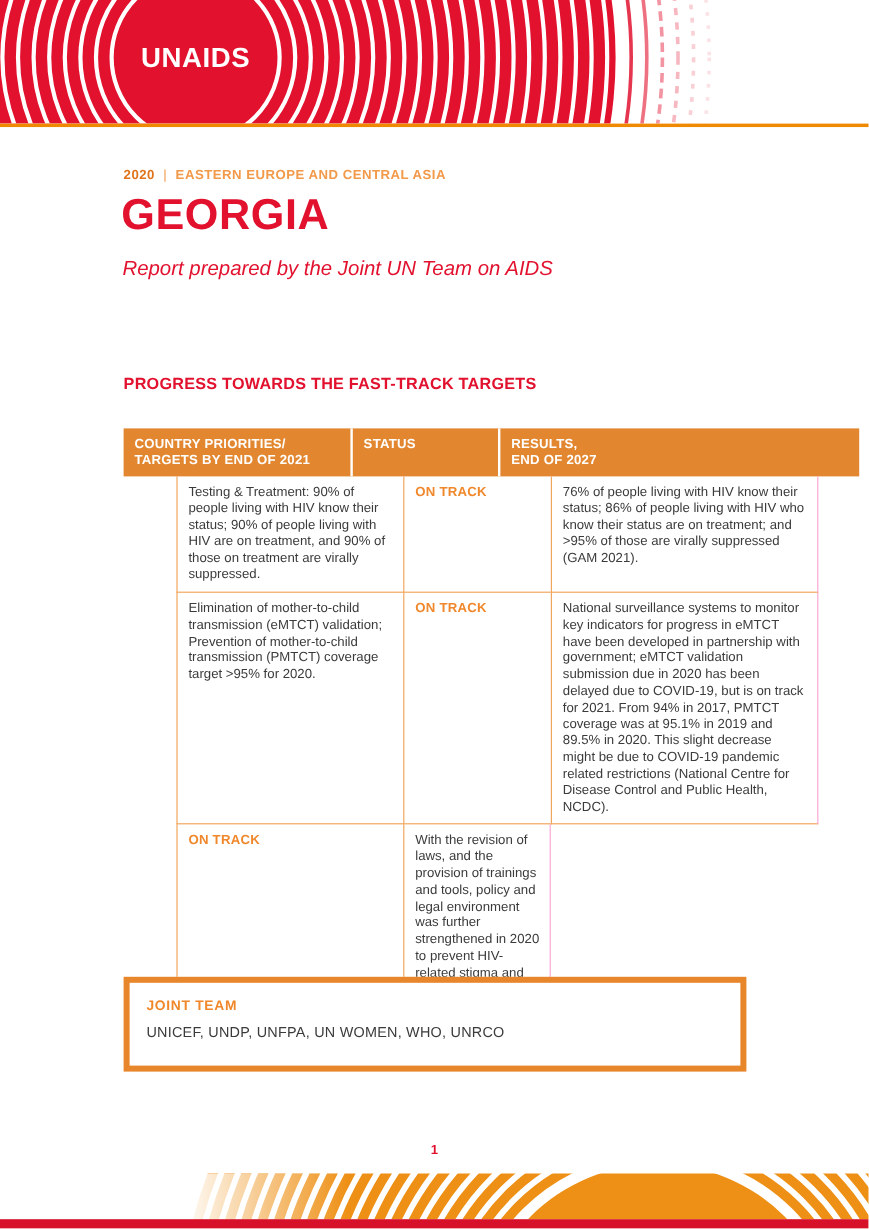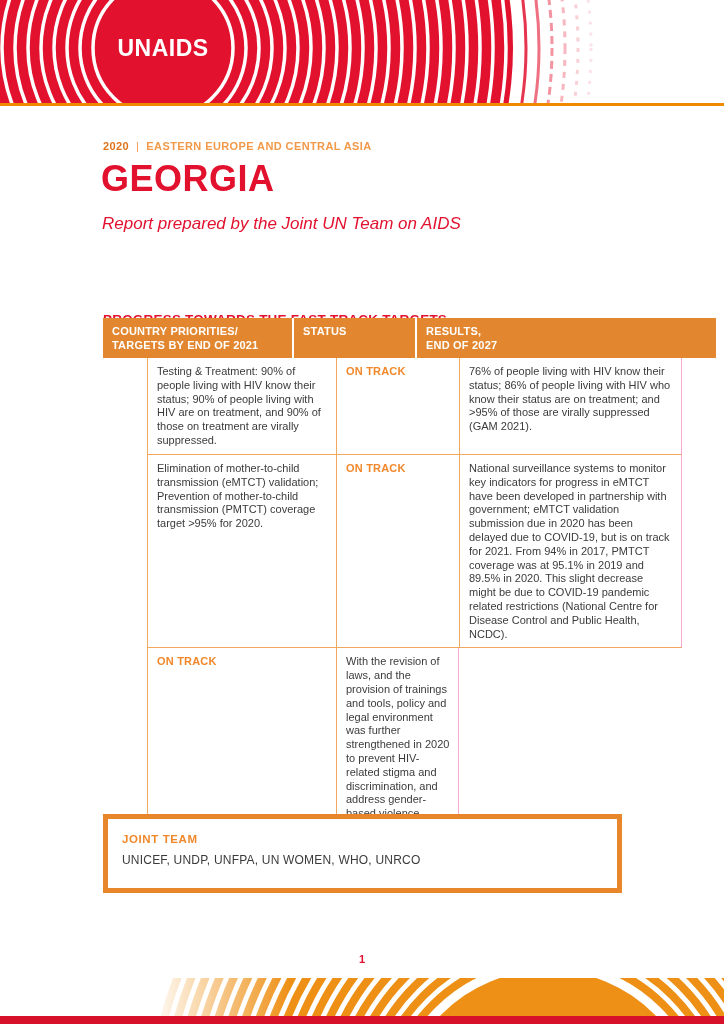--- a/index.html
+++ b/index.html
@@ -22,21 +22,21 @@
   }
   .subtitle{
     position:absolute;left:102px;top:214px;margin:0;
     font-size:17px;font-style:italic;color:#E2122F;
   }
   .section-heading{
     position:absolute;left:103px;top:312px;margin:0;
     font-size:13.5px;font-weight:bold;letter-spacing:.2px;color:#E2122F;
   }
   
-  .ft-table{position:absolute;left:103px;top:318px;width:613px;font-size:11px;}
+  .ft-table{position:absolute;left:103px;top:357px;width:613px;font-size:11px;}
   .ft-head{display:grid;grid-template-columns:189px 123px 223px;background:#E2872F;color:#fff;font-weight:bold;}
   .ft-head .cell{padding:7px 9px 6px 9px;line-height:13.5px;letter-spacing:.2px;}
   .ft-head .cell + .cell{border-left:2px solid #fff;}
   .ft-row{display:grid;grid-template-columns:189px 123px 223px;padding-left:44px;}
   .ft-row .cell{
     border-left:1px solid #F2A75F;border-bottom:1px solid #F2A75F;
     padding:7px 8px 6px 9px;line-height:13.8px;color:#3B3B3B;
   }
   .ft-row .cell:last-child{border-right:1px solid #f9a8d4;}
   .ft-row .status{color:#F0882B;font-weight:bold;letter-spacing:.2px;}

